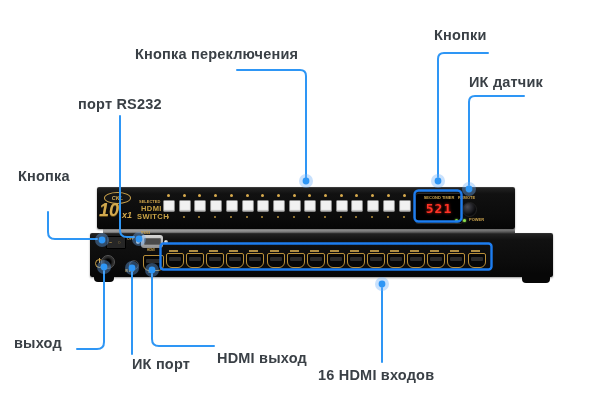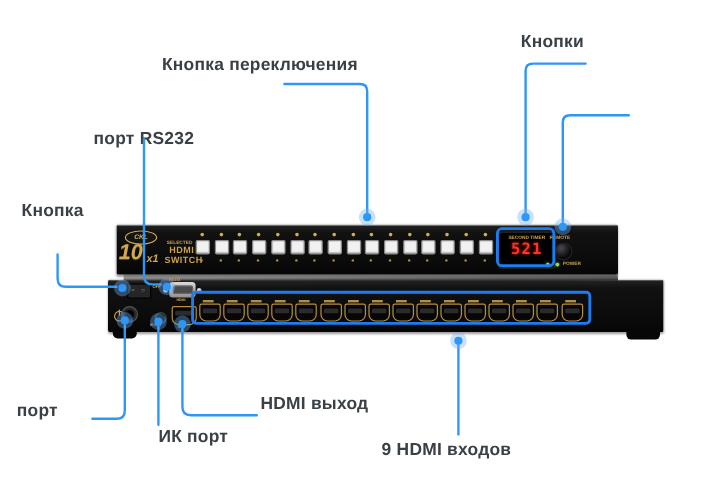--- a/index.html
+++ b/index.html
@@ -301,30 +301,31 @@
           </span>
         </div>
       </div>
 
     <div class="foot" style="left:4px;top:41px;width:20px;height:7px;"></div>
     <div class="foot" style="left:432px;top:39px;width:28px;height:10px;"></div>
   </div>
 
   <div class="callout" style="left:135px;top:46px;">Кнопка переключения</div>
   <div class="callout" style="left:434px;top:27px;">Кнопки</div>
-  <div class="callout" style="left:78px;top:96px;margin-top:12px;">порт RS232</div>
+  <div class="callout" style="left:469px;top:74px;">ИК датчик</div>
+  <div class="callout" style="left:78px;top:96px;">порт RS232</div>
   <div class="callout center" style="left:18px;top:164px;width:60px;line-height:1.75;">
     <span class="l2">Кнопка</span>
   </div>
   <div class="callout center" style="left:14px;top:333px;width:72px;line-height:1.4;">
-    <span class="l2">порт</span>
+    <span class="l2">выход</span>
   </div>
   <div class="callout" style="left:132px;top:356px;">ИК порт</div>
-  <div class="callout" style="left:217px;top:329px;">HDMI выход</div>
-  <div class="callout" style="left:318px;top:367px;">9 HDMI входов</div>
+  <div class="callout" style="left:217px;top:350px;">HDMI выход</div>
+  <div class="callout" style="left:318px;top:367px;">16 HDMI входов</div>
 
   <svg id="overlay" width="600" height="417" viewBox="0 0 600 417">
     <g fill="none" stroke="#2e96f5" stroke-width="2" stroke-linecap="round" stroke-linejoin="round">
       <path d="M237 70 H300 Q306 70 306 76 V178"></path>
       <path d="M488 53 H444 Q438 53 438 59 V177"></path>
       <path d="M524 96 H475 Q469 96 469 102 V185"></path>
       <path d="M120 116 V230 Q120 237 127 237 H134"></path>
       <path d="M48 212 V232 Q48 239 55 239 H97"></path>
       <path d="M104 271 V342 Q104 349 97 349 H77"></path>
       <path d="M132 272 V354"></path>

